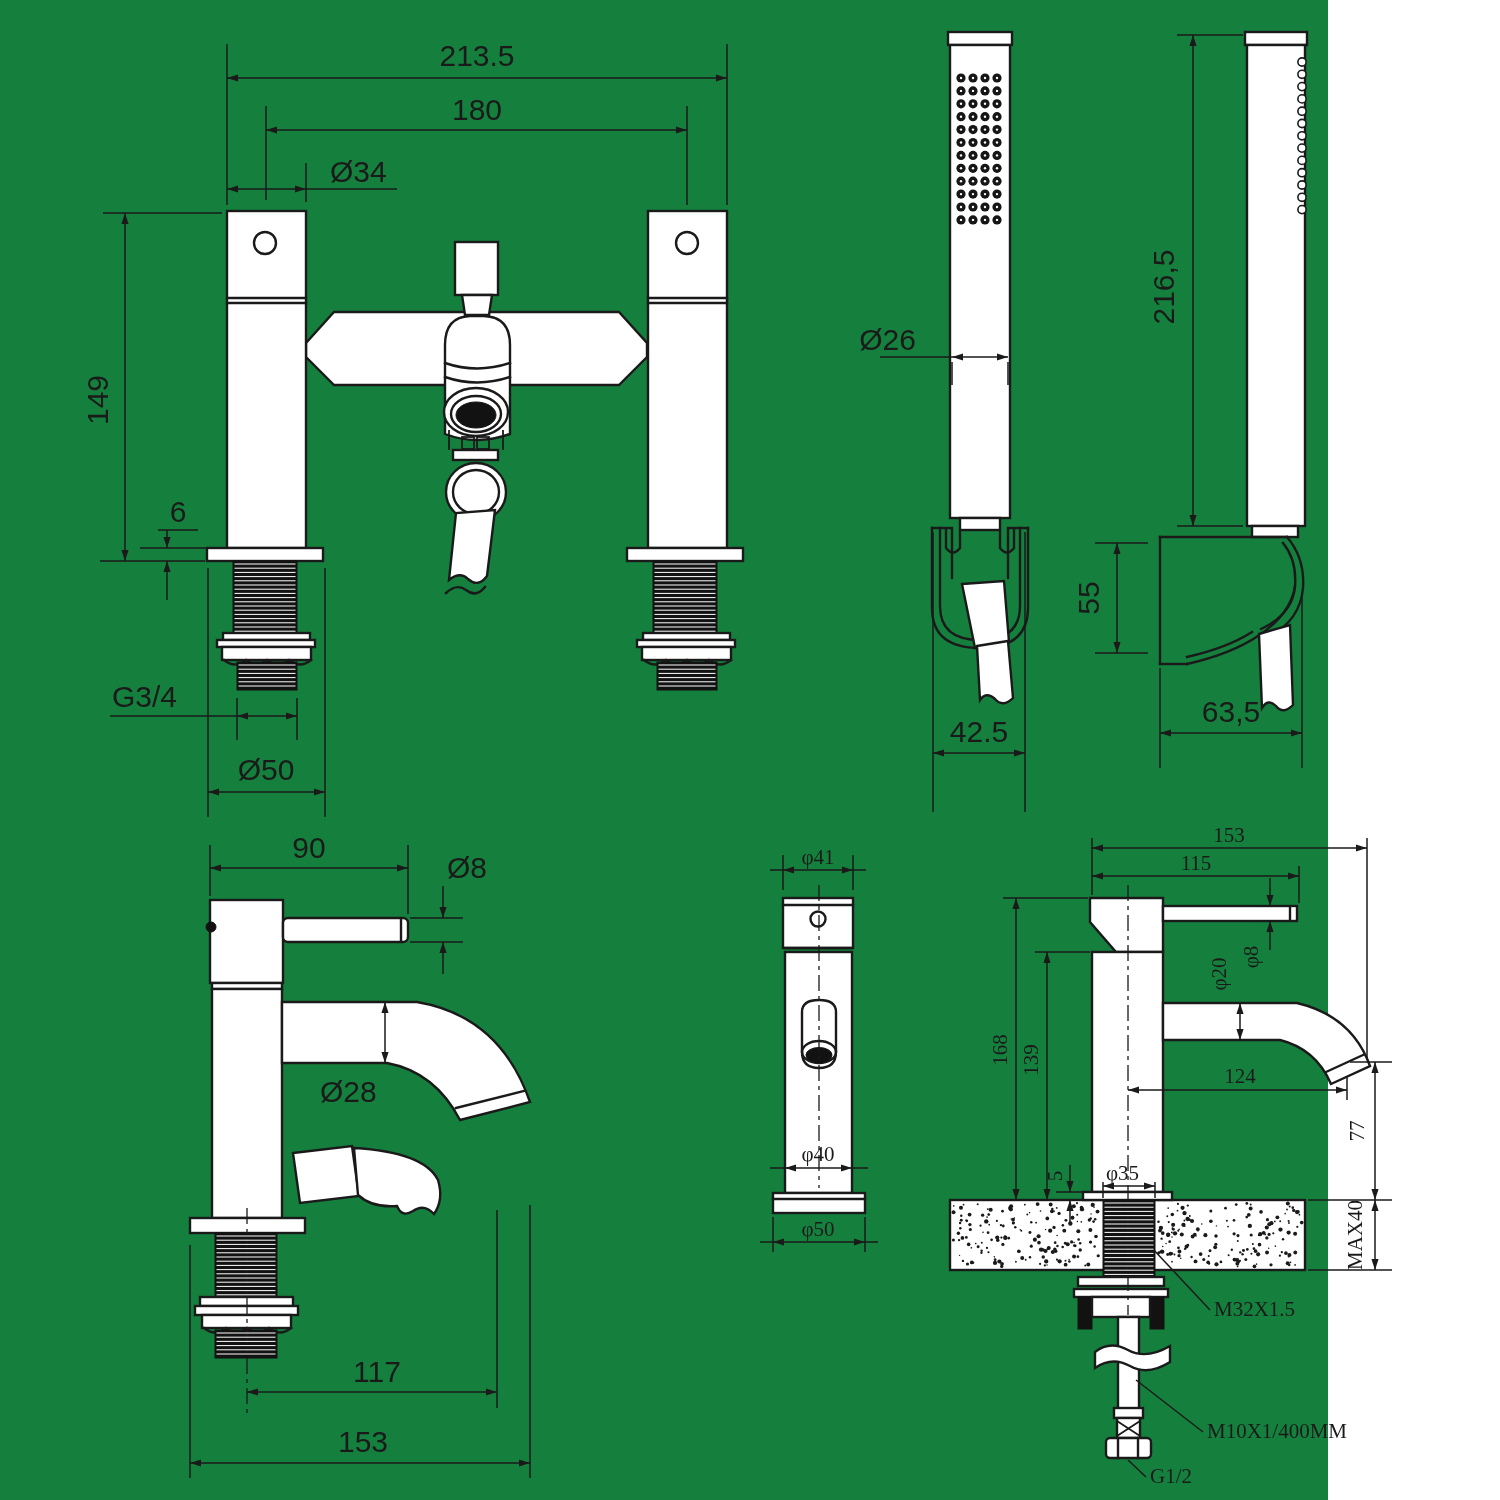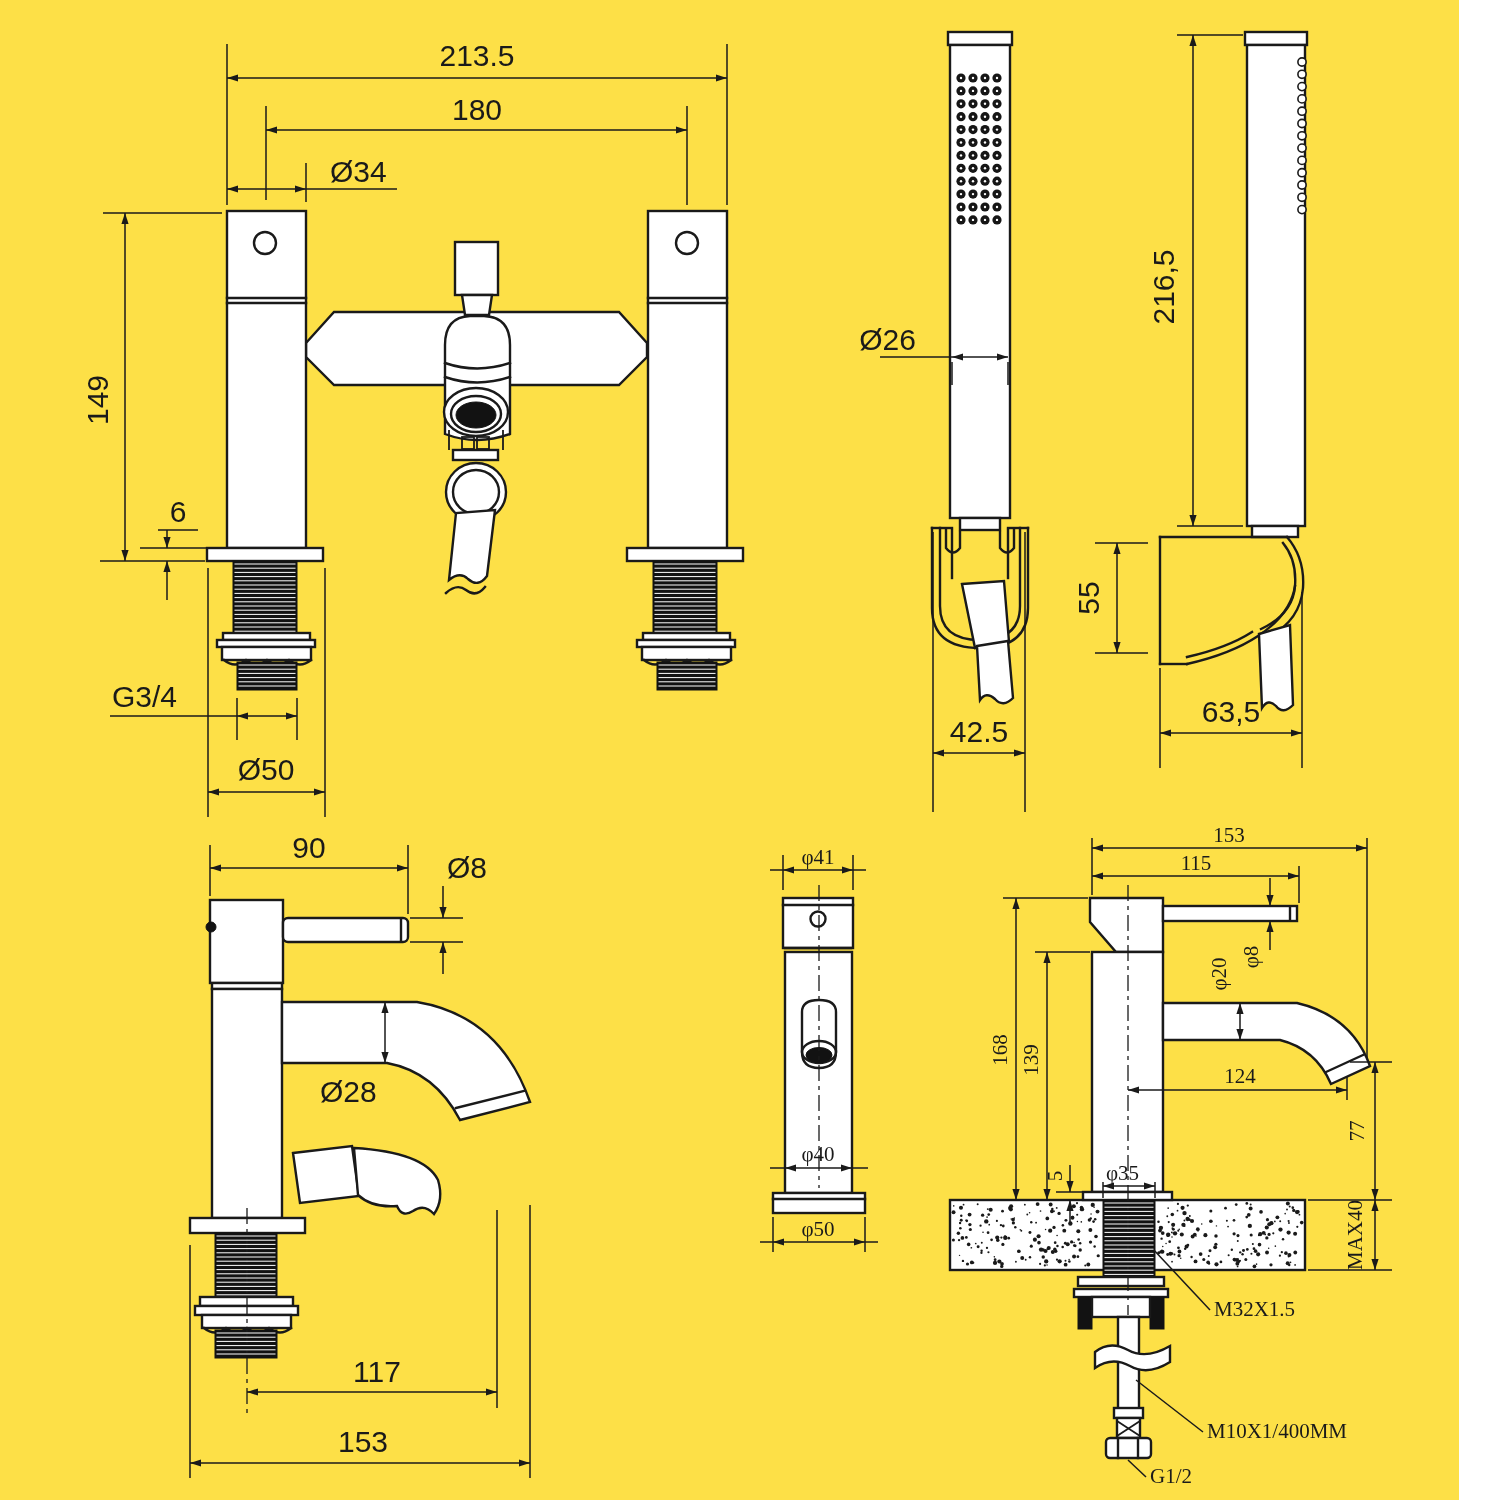--- a/index.html
+++ b/index.html
@@ -1,16 +1,16 @@
 <!DOCTYPE html>
 <html><head>
 <meta charset="utf-8">
 <style>
   html,body{margin:0;padding:0;background:#ffffff;}
-  .stage{width:1459px;height:1500px;position:relative;background:#fde047;}
+  .stage{width:1328px;height:1500px;position:relative;background:#15803d;}
   svg{display:block;}
   
   .o{stroke:#1a1a1a;stroke-width:2.4;fill:none;stroke-linecap:square;}
   .of{stroke:#1a1a1a;stroke-width:2.4;fill:#ffffff;stroke-linecap:square;}
   .ot{stroke:#1a1a1a;stroke-width:1.8;fill:none;}
   .blk{fill:#121212;stroke:#121212;stroke-width:1;}
   
   .d{stroke:#1a1a1a;stroke-width:1.5;fill:none;stroke-linecap:butt;}
   .cl{stroke:#1a1a1a;stroke-width:1.3;fill:none;stroke-dasharray:16 5 4 5;}
   

